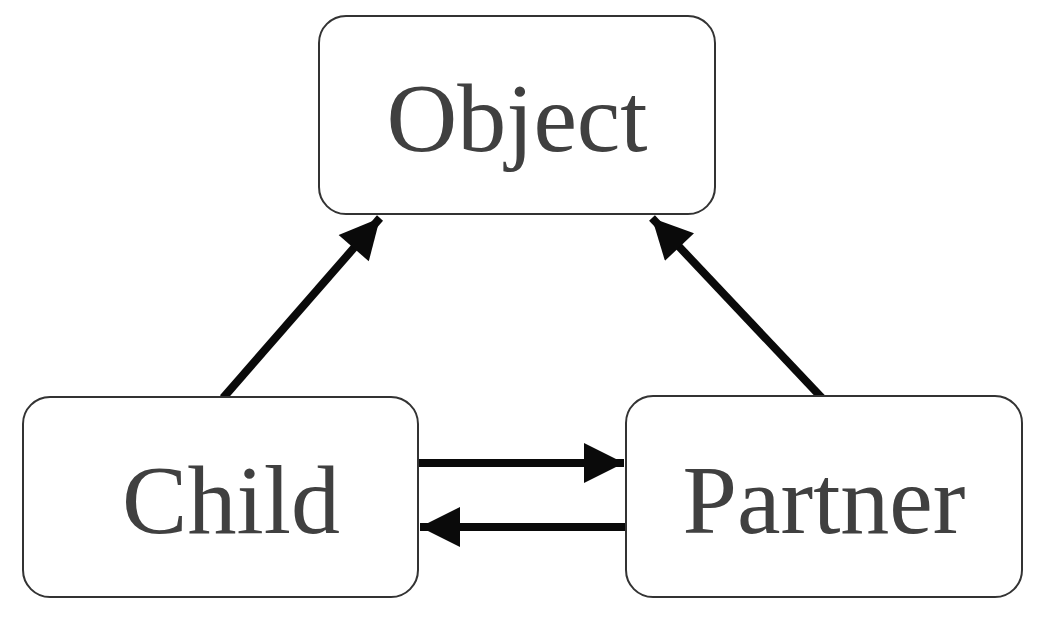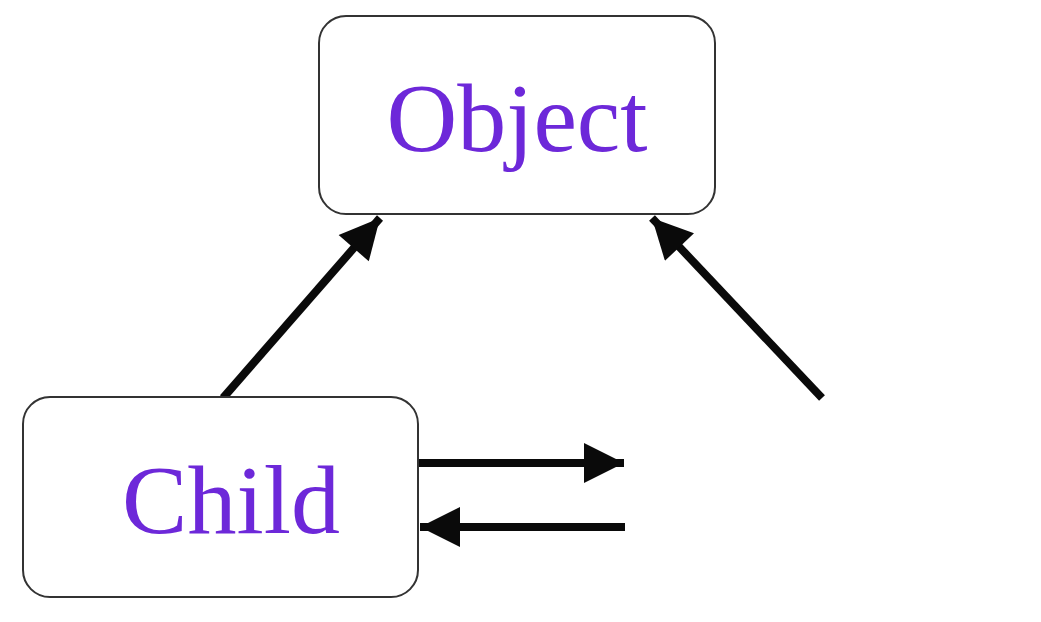--- a/index.html
+++ b/index.html
@@ -28,21 +28,21 @@
     border: 2px solid #333333;
     border-radius: 28px;
     display: flex;
     align-items: center;
     justify-content: center;
     z-index: 2;
   }
   .node-label {
     font-size: 98px;
     line-height: 1;
-    color: #6d28d9;
+    color: #404040;
     white-space: nowrap;
     padding-top: 6px;
   }
   #node-object  { left: 318px; top: 15px;  width: 398px; height: 200px; }
   #node-child   { left: 22px;  top: 396px; width: 397px; height: 202px; padding-left: 21px; }
   #node-partner { left: 625px; top: 395px; width: 398px; height: 203px; }
 </style>
 </head>
 <body>
 
@@ -65,14 +65,17 @@
   </svg>
 
   <div class="node" id="node-object">
     <span class="node-label">Object</span>
   </div>
 
   <div class="node" id="node-child">
     <span class="node-label">Child</span>
   </div>
 
+  <div class="node" id="node-partner">
+    <span class="node-label">Partner</span>
+  </div>
 
 </div>
 
 </body></html>

